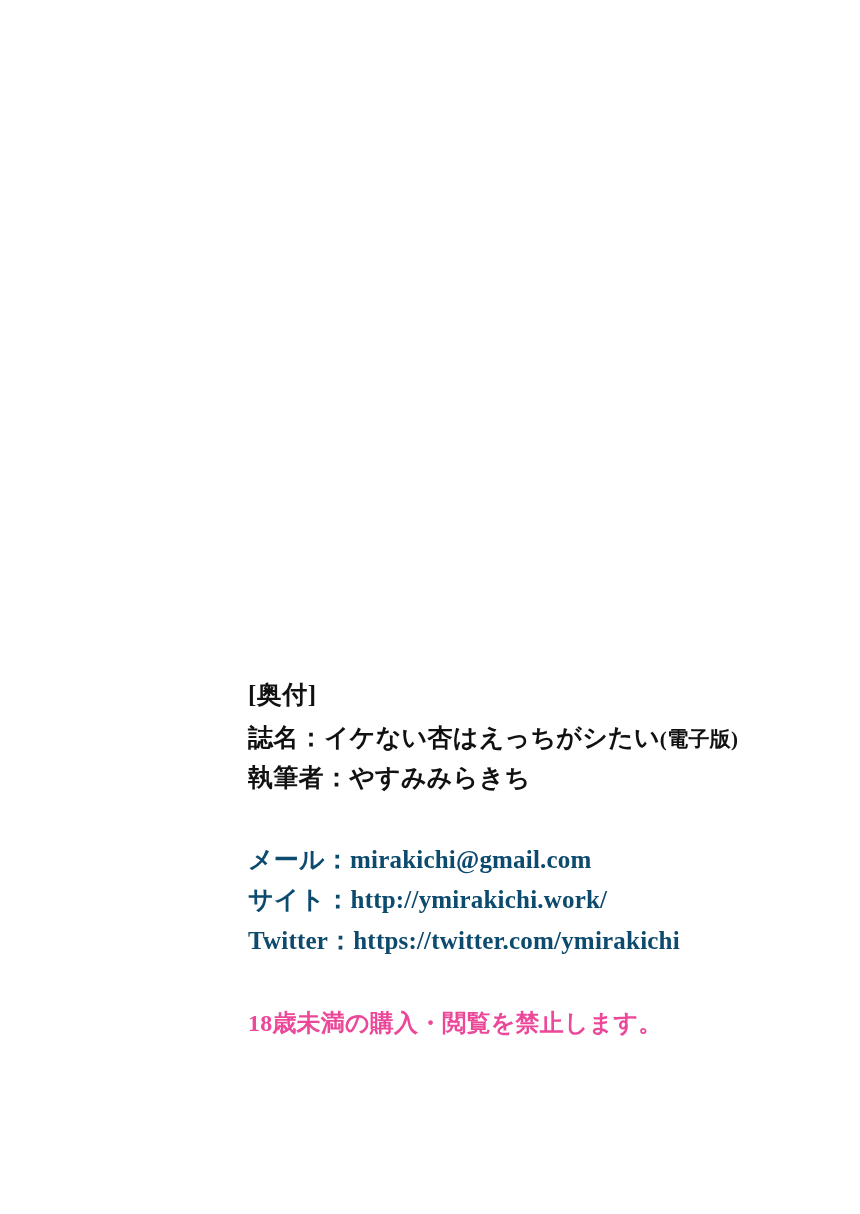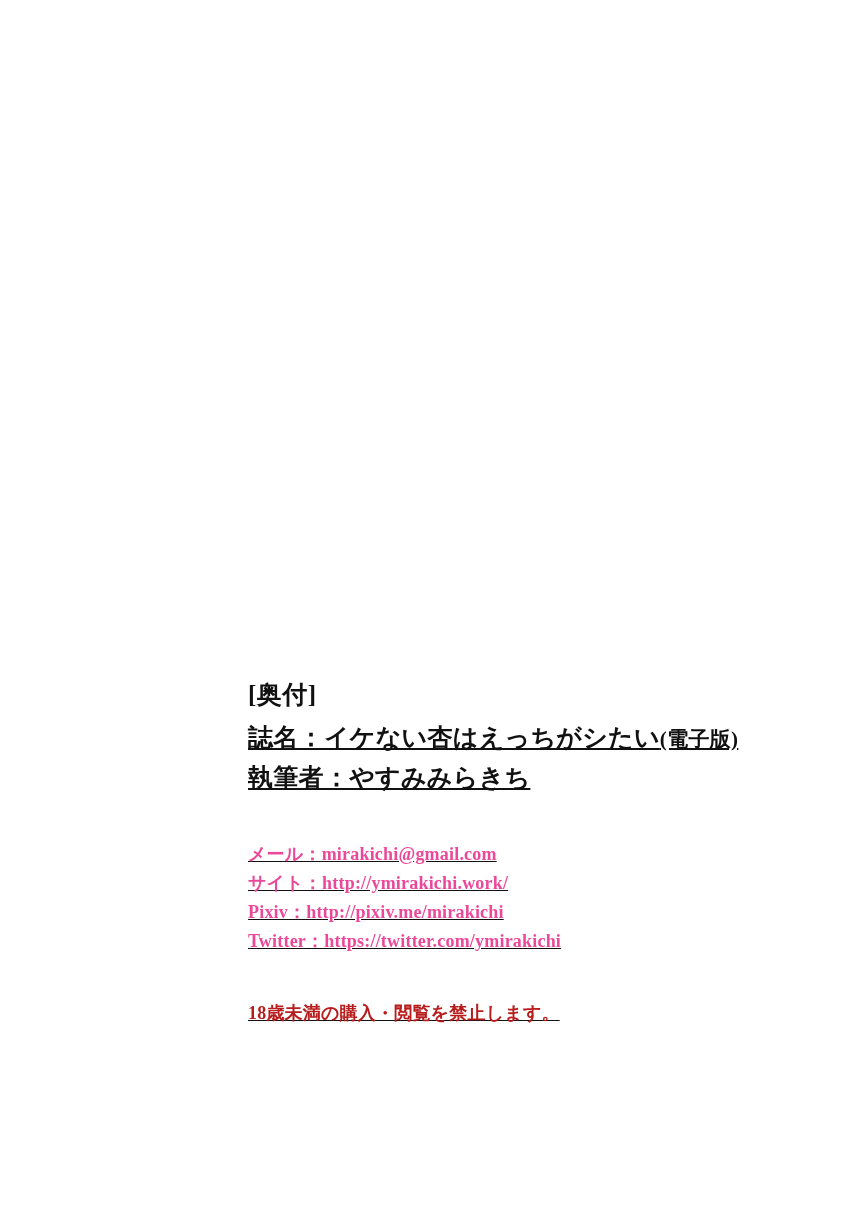--- a/index.html
+++ b/index.html
@@ -37,54 +37,53 @@
     letter-spacing: 0.5px;
     margin: 0 0 6px 0;
     color: #111111;
   }
   .meta-block,
   .contact-block,
   .notice-block {
     margin: 0;
     padding: 0;
     list-style: none;
-    text-decoration: underline;
   }
   .meta-line {
     font-size: 25px;
     font-weight: bold;
     line-height: 1.6;
     letter-spacing: 0.3px;
     white-space: nowrap;
     color: #111111;
   }
   .meta-line .sub {
     font-size: 21px;
   }
   .spacer-lg {
     height: 42px;
   }
   .spacer-md {
     height: 44px;
   }
   .contact-line {
-    font-size: 18px;
+    font-size: 25px;
     font-weight: bold;
     line-height: 1.62;
     letter-spacing: 0.2px;
     white-space: nowrap;
-    color: #ec4899;
+    color: #0c4a6e;
   }
   .notice-line {
-    font-size: 18px;
+    font-size: 24px;
     font-weight: bold;
     line-height: 1.5;
     letter-spacing: 0.2px;
     white-space: nowrap;
-    color: #b91c1c;
+    color: #ec4899;
   }
 </style>
 </head>
 <body>
 
 <div class="page">
 
   <div class="colophon">
 
     <div class="colophon-heading">[奥付]</div>
@@ -96,21 +95,20 @@
       <div class="meta-line">
         <span>執筆者：やすみみらきち</span>
       </div>
     </div>
 
     <div class="spacer-lg"></div>
 
     <div class="contact-block">
       <div class="contact-line">メール：mirakichi@gmail.com</div>
       <div class="contact-line">サイト：http://ymirakichi.work/</div>
-      <div class="contact-line">Pixiv：http://pixiv.me/mirakichi</div>
       <div class="contact-line">Twitter：https://twitter.com/ymirakichi</div>
     </div>
 
     <div class="spacer-md"></div>
 
     <div class="notice-block">
       <div class="notice-line">18歳未満の購入・閲覧を禁止します。</div>
     </div>
 
   </div>

